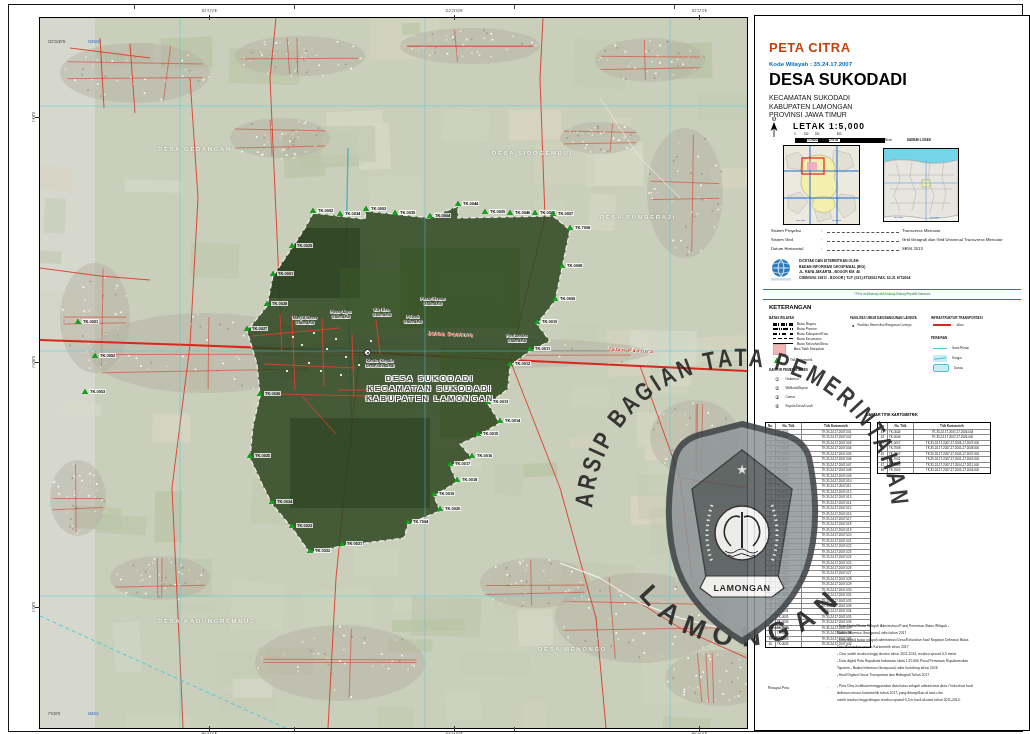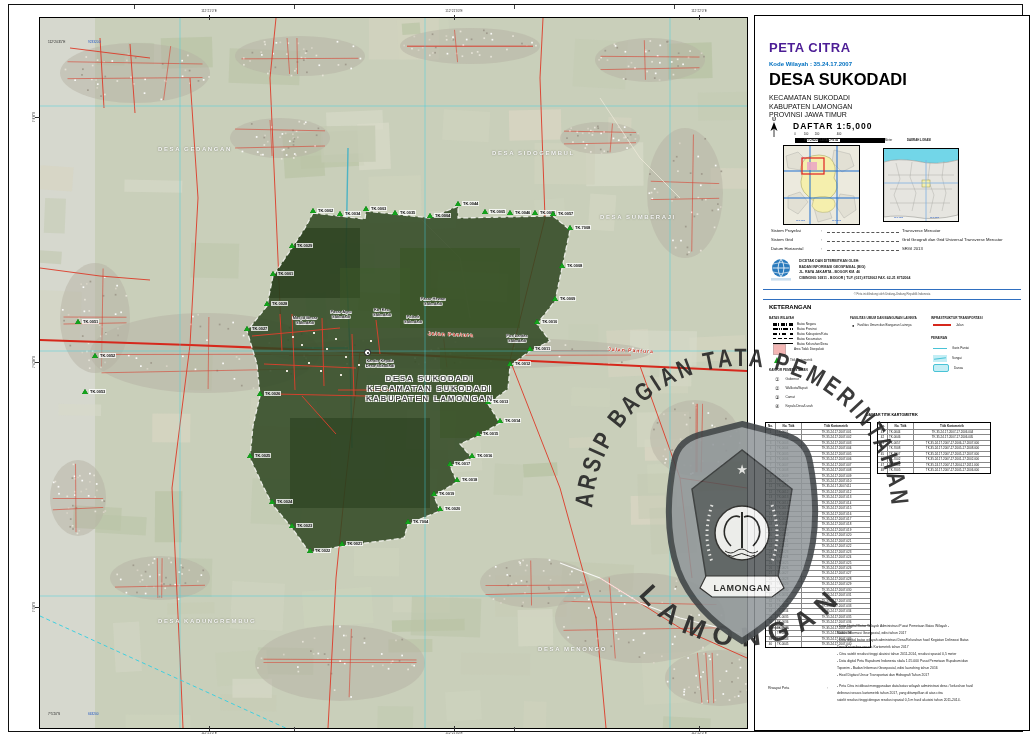--- a/index.html
+++ b/index.html
@@ -27,21 +27,21 @@
   
   .tickt{position:absolute;width:0;}
   .tickt .tickmark{position:absolute;left:0;top:6px;width:1px;height:5px;background:#333;}
   .tickt .ticklab{position:absolute;left:0;top:0;transform:translateX(-50%);font-size:3.2px;color:#333;white-space:nowrap;}
   .tickb .tickmark{top:-11px;} .tickb .ticklab{top:-6px;}
   .tickl{position:absolute;height:0;}
   .tickl .tickmark{position:absolute;left:6px;top:0;width:5px;height:1px;background:#333;}
   .tickl .ticklab{position:absolute;left:3px;top:0;transform:rotate(-90deg) translateX(-50%);transform-origin:left top;font-size:3.2px;color:#333;white-space:nowrap;}
   
   .panel{position:absolute;left:745px;top:10px;width:274px;height:714px;border:1px solid #000;background:#fff;}
-  .p-title{position:absolute;left:14px;top:24px;font-size:13px;font-weight:bold;color:#4c1d95;letter-spacing:.5px;}
+  .p-title{position:absolute;left:14px;top:24px;font-size:13px;font-weight:bold;color:#c2410c;letter-spacing:.5px;}
   .p-kode{position:absolute;left:14px;top:45px;font-size:6px;font-weight:bold;color:#0070c0;}
   .p-village{position:absolute;left:14px;top:54px;font-size:16.5px;font-weight:bold;color:#000;}
   .p-admin{position:absolute;left:14px;top:78px;font-size:7px;color:#111;line-height:8.6px;}
   .p-admin div{white-space:nowrap;}
   .north{position:absolute;left:12px;top:100px;width:14px;height:22px;text-align:center;}
   .north .u{font-size:5px;font-weight:bold;}
   .p-skala{position:absolute;left:38px;top:105px;font-size:8.5px;font-weight:bold;letter-spacing:1px;}
   .sbar{position:absolute;left:40px;top:122px;height:3px;display:flex;border:.5px solid #000;}
   .sbar span{display:block;height:100%;}
   .sticks{position:absolute;left:40px;top:116px;width:100px;font-size:2.8px;color:#222;}
@@ -1296,21 +1296,21 @@
       <div>PROVINSI JAWA TIMUR</div>
     </div>
 
     <div class="north">
       <div class="u">U</div>
       <svg width="12" height="16" viewBox="0 0 12 16">
           <path d="M6 15 V4" stroke="#000" stroke-width=".8"></path>
           <polygon points="6,0 2.5,9 6,6.5 9.5,9" fill="#000"></polygon>
         </svg>
     </div>
-    <div class="p-skala">DAFTAR  1:5,000</div>
+    <div class="p-skala">LETAK  1:5,000</div>
     <div class="sticks">
       <i style="left:0">0</i>
       <i style="left:11px">100</i>
       <i style="left:22px">200</i>
       <i style="left:44px">400</i>
     </div>
     <div class="sbar">
       <span style="width:11px;background:#000"></span>
         <span style="width:11px;background:#fff"></span>
       <span style="width:11px;background:#000"></span>

